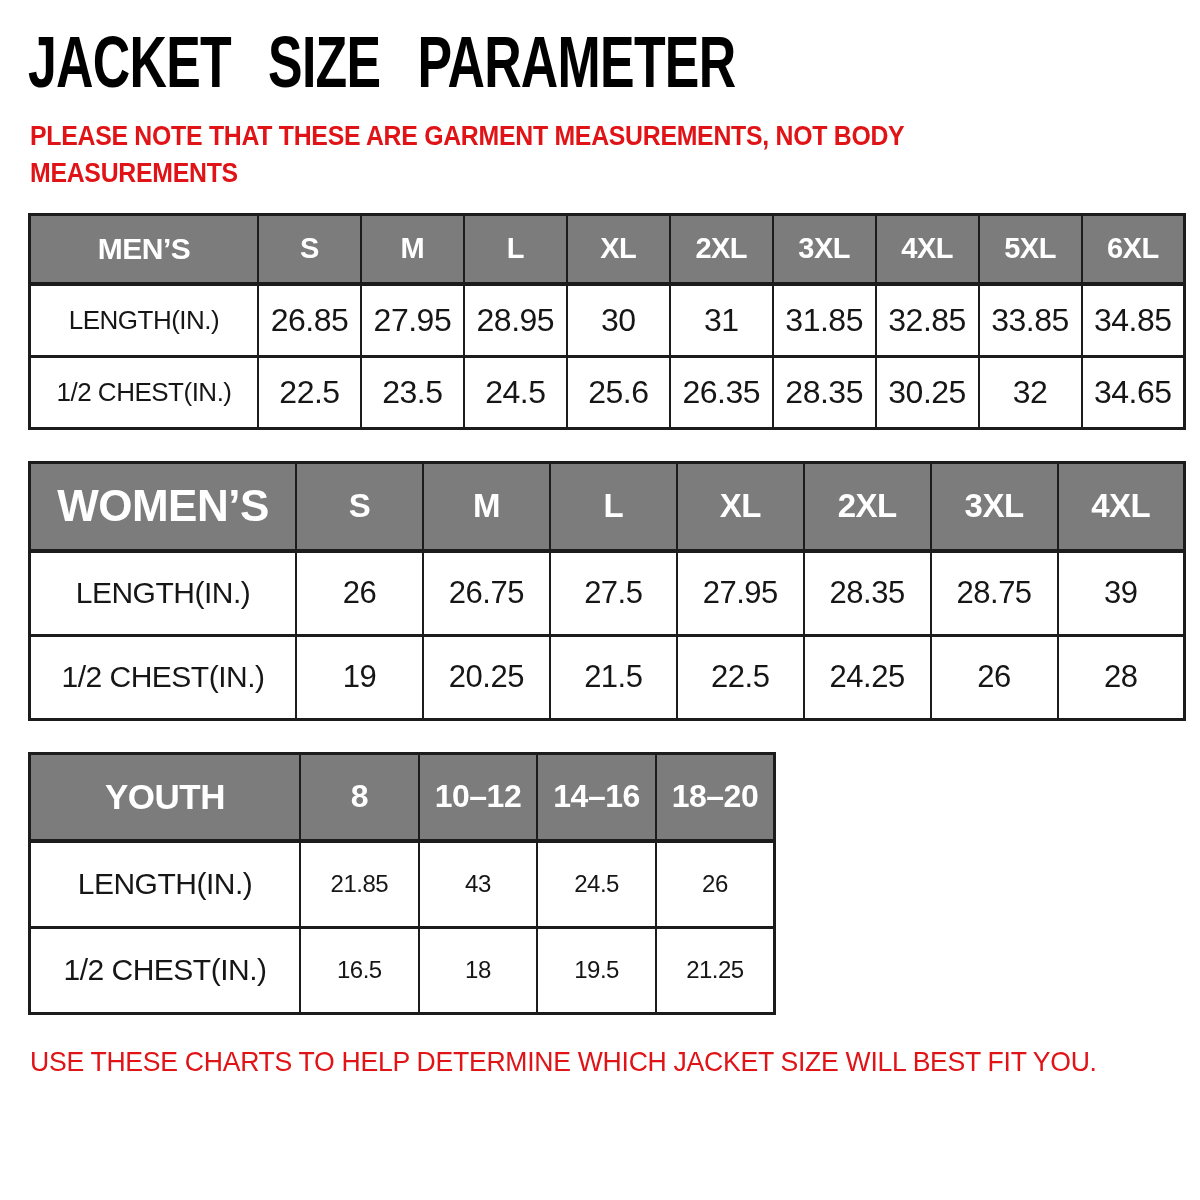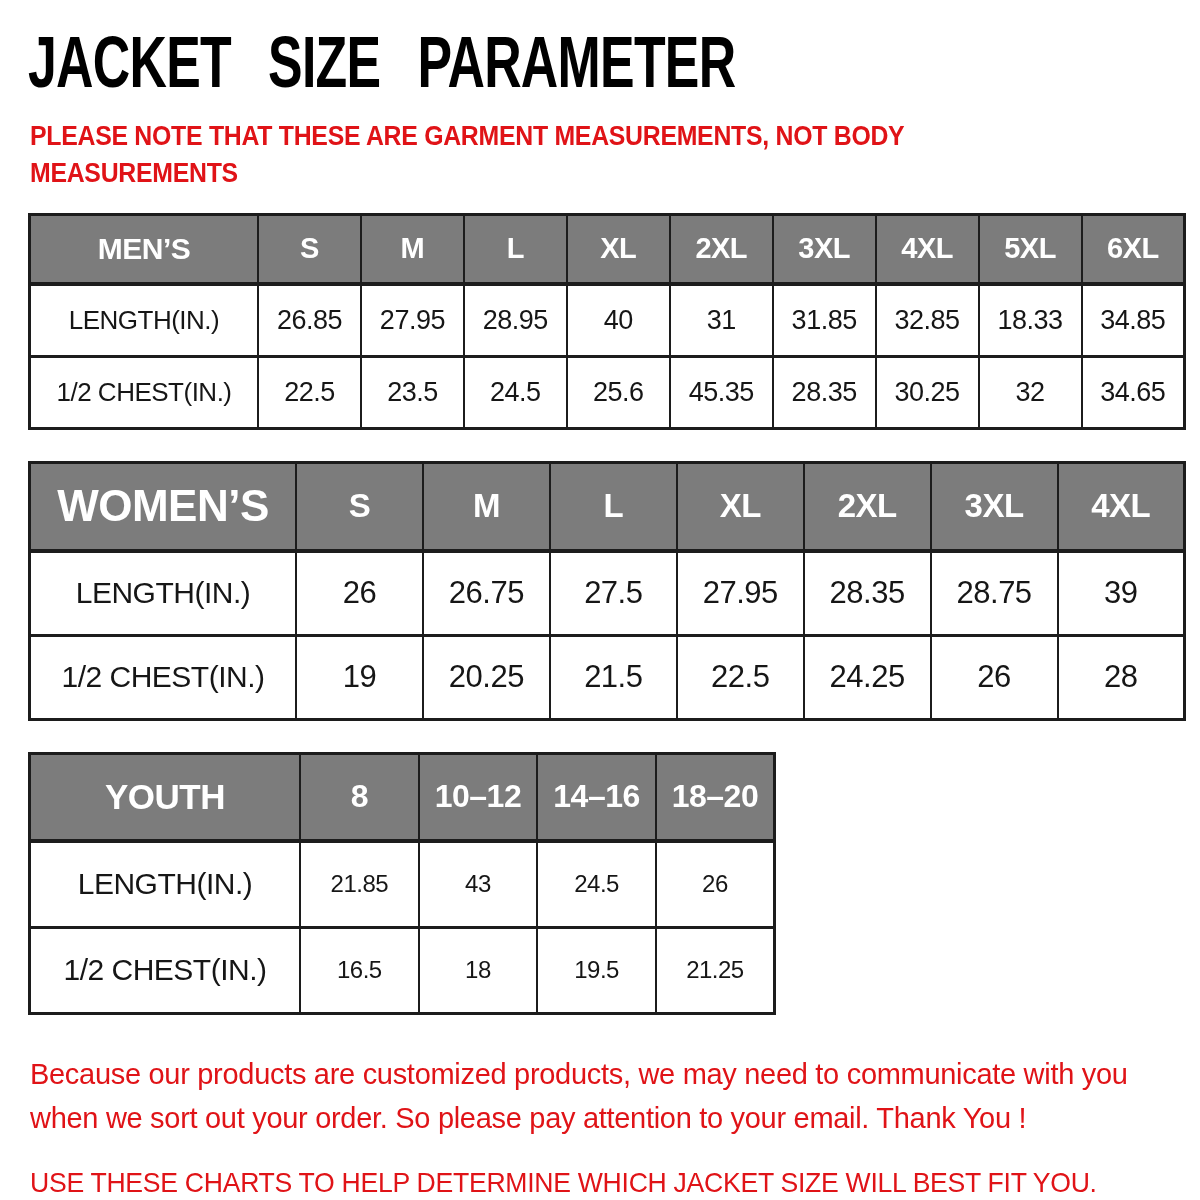--- a/index.html
+++ b/index.html
@@ -73,21 +73,21 @@
     color:#161616;
     font-weight:normal;
   }
   table.size-table td.label{font-weight:normal;}
   
   .t1{width:1158px;}
   .t1 .name{width:218px;font-size:30px;}
   .t1 thead tr{height:70px;}
   .t1 thead th{font-size:29px;}
   .t1 tbody tr{height:72px;}
-  .t1 tbody td{font-size:27px;}
+  .t1 tbody td{font-size:32px;}
   .t1 td.label{font-size:26px;}
   
   .t2{width:1158px;}
   .t2 .name{width:256px;font-size:44px;}
   .t2 thead tr{height:89px;}
   .t2 thead th{font-size:33px;}
   .t2 tbody tr{height:84px;}
   .t2 tbody td{font-size:31px;}
   .t2 td.label{font-size:30px;}
   
@@ -139,34 +139,34 @@
             <th>5XL</th>
             <th>6XL</th>
           </tr>
         </thead>
         <tbody>
           <tr>
             <td class="label">LENGTH(IN.)</td>
             <td>26.85</td>
             <td>27.95</td>
             <td>28.95</td>
-            <td>40</td>
+            <td>30</td>
             <td>31</td>
             <td>31.85</td>
             <td>32.85</td>
-            <td>18.33</td>
+            <td>33.85</td>
             <td>34.85</td>
           </tr>
           <tr>
             <td class="label">1/2 CHEST(IN.)</td>
             <td>22.5</td>
             <td>23.5</td>
             <td>24.5</td>
             <td>25.6</td>
-            <td>45.35</td>
+            <td>26.35</td>
             <td>28.35</td>
             <td>30.25</td>
             <td>32</td>
             <td>34.65</td>
           </tr>
         </tbody>
       </table>
       <table class="size-table t2">
         <thead>
           <tr>
@@ -225,15 +225,14 @@
             <td class="label">1/2 CHEST(IN.)</td>
             <td>16.5</td>
             <td>18</td>
             <td>19.5</td>
             <td>21.25</td>
           </tr>
         </tbody>
       </table>
     </div>
 
-  <p class="footer-para">Because our products are customized products, we may need to communicate with you when we sort out your order. So please pay attention to your email. Thank You !</p>
   <p class="footer-usage">USE THESE CHARTS TO HELP DETERMINE WHICH JACKET SIZE WILL BEST FIT YOU.</p>
 </div>
 
 </body></html>

